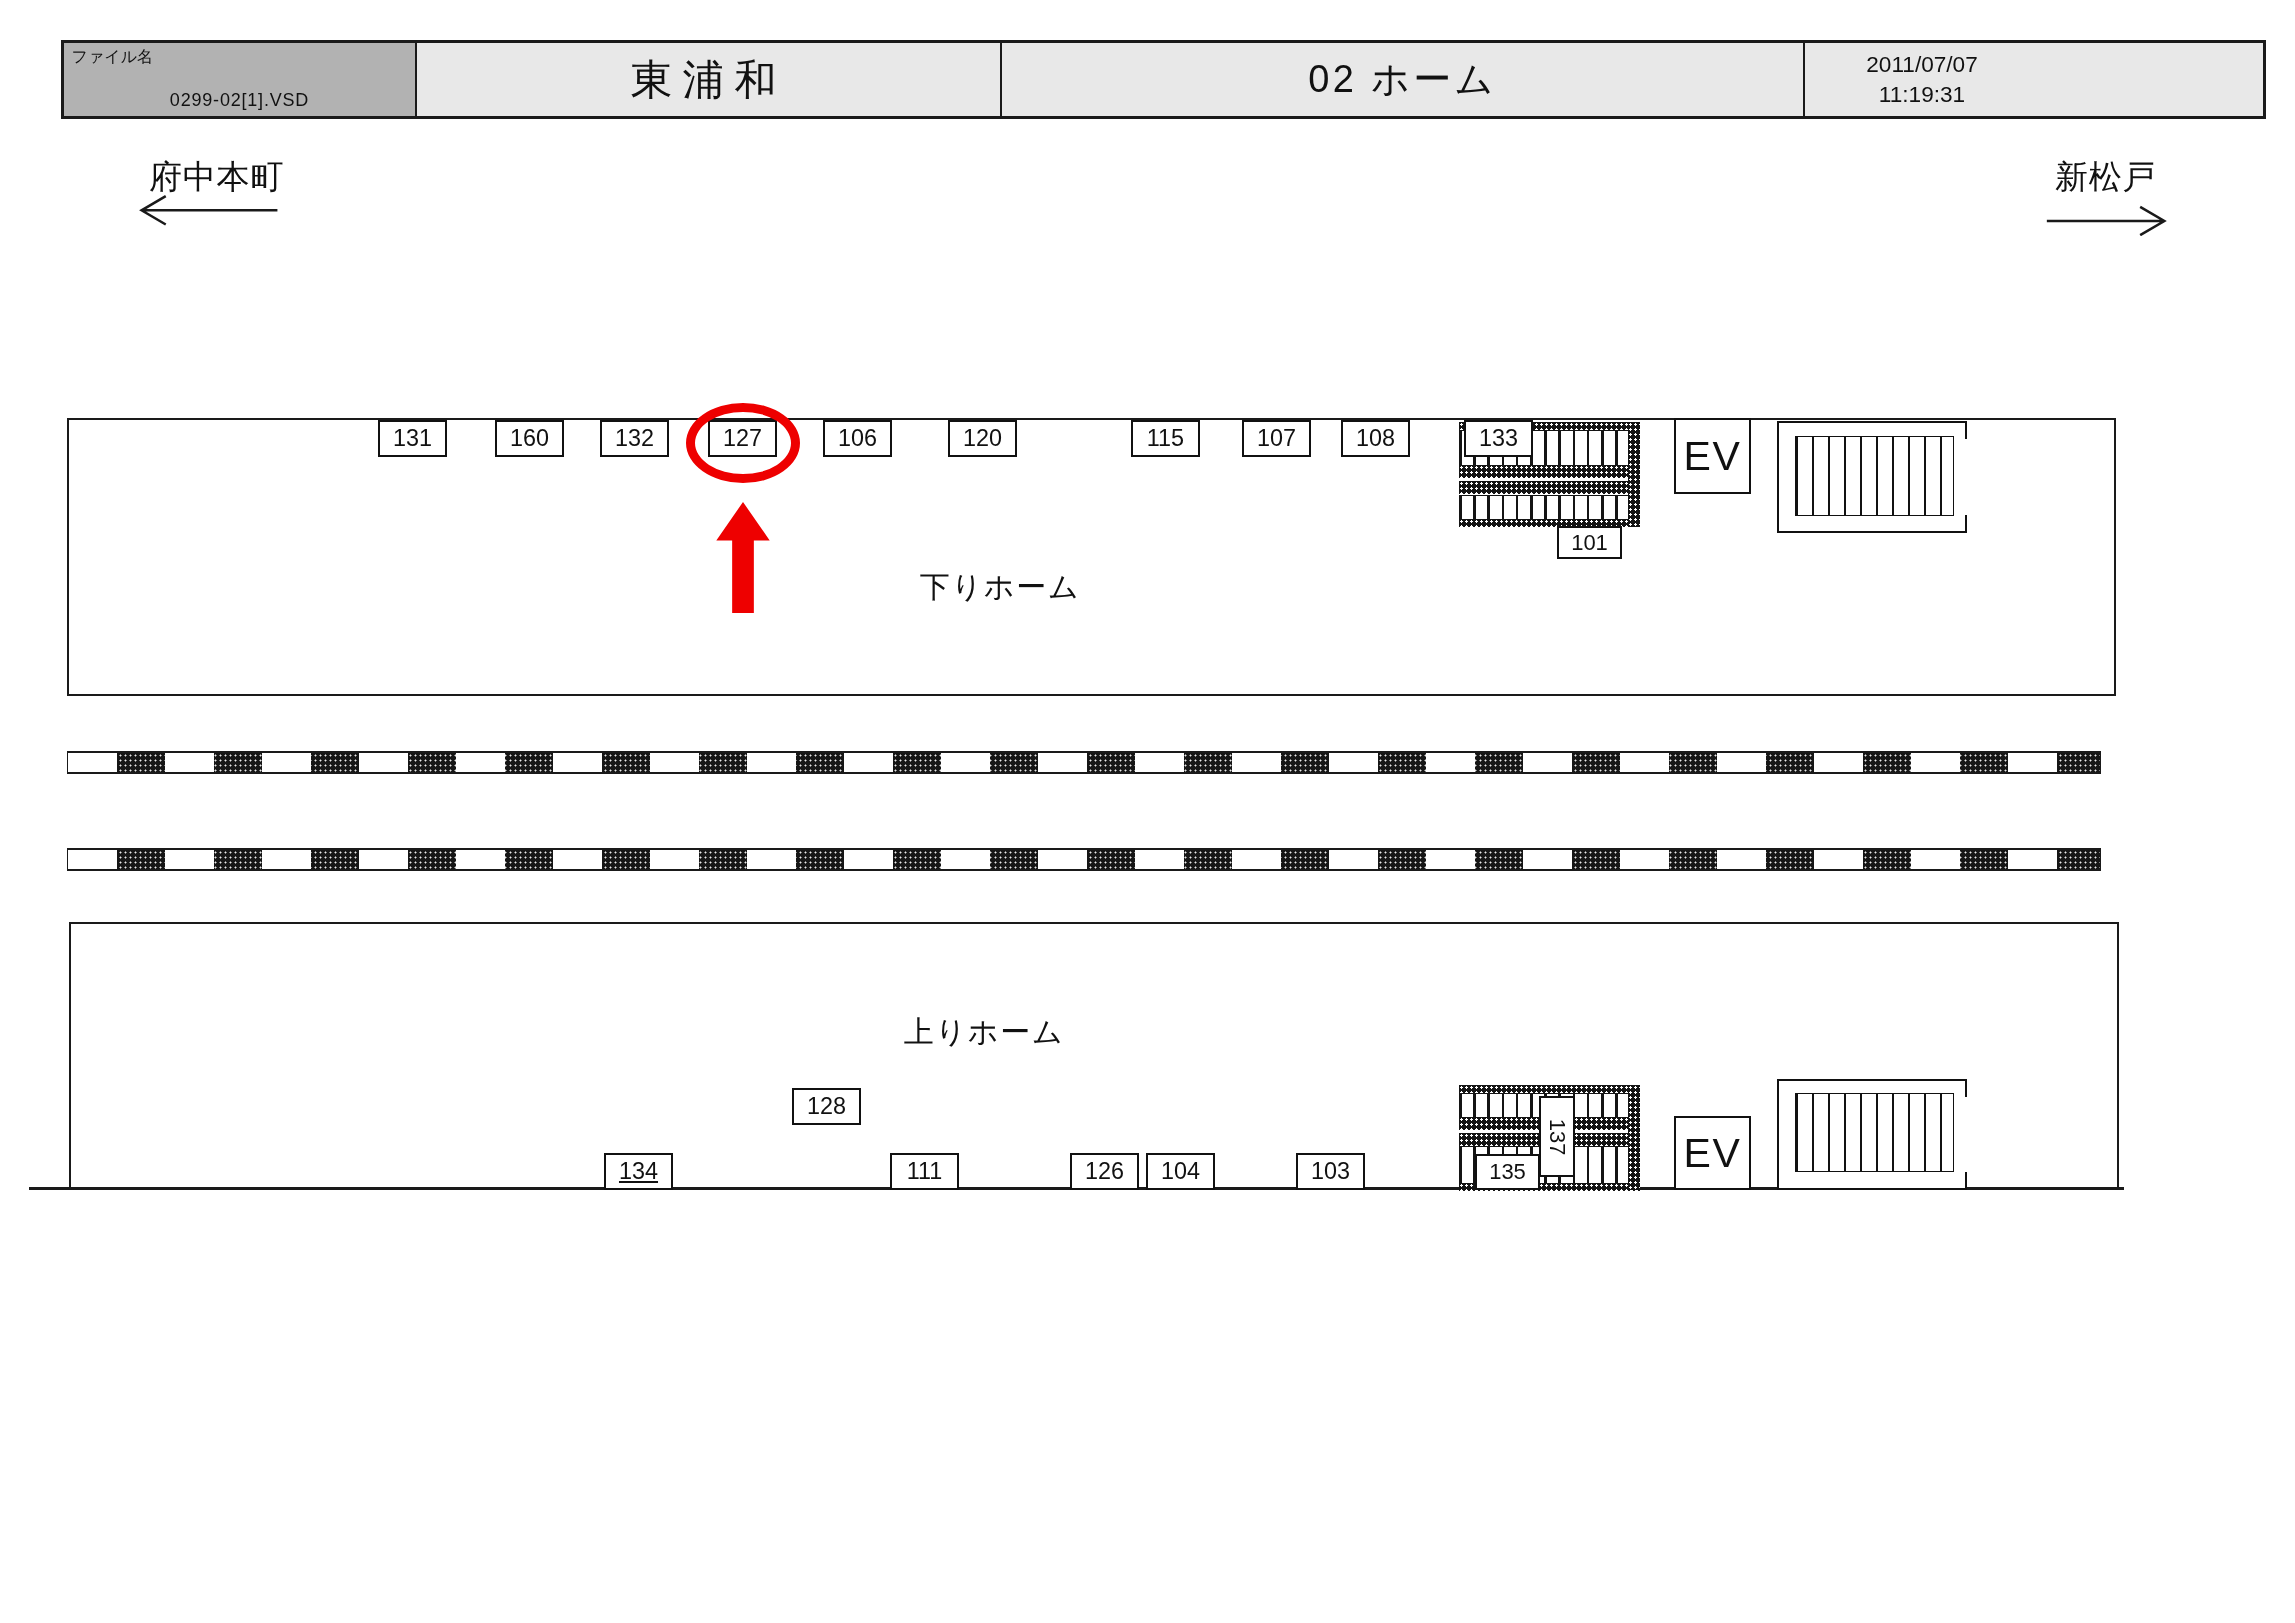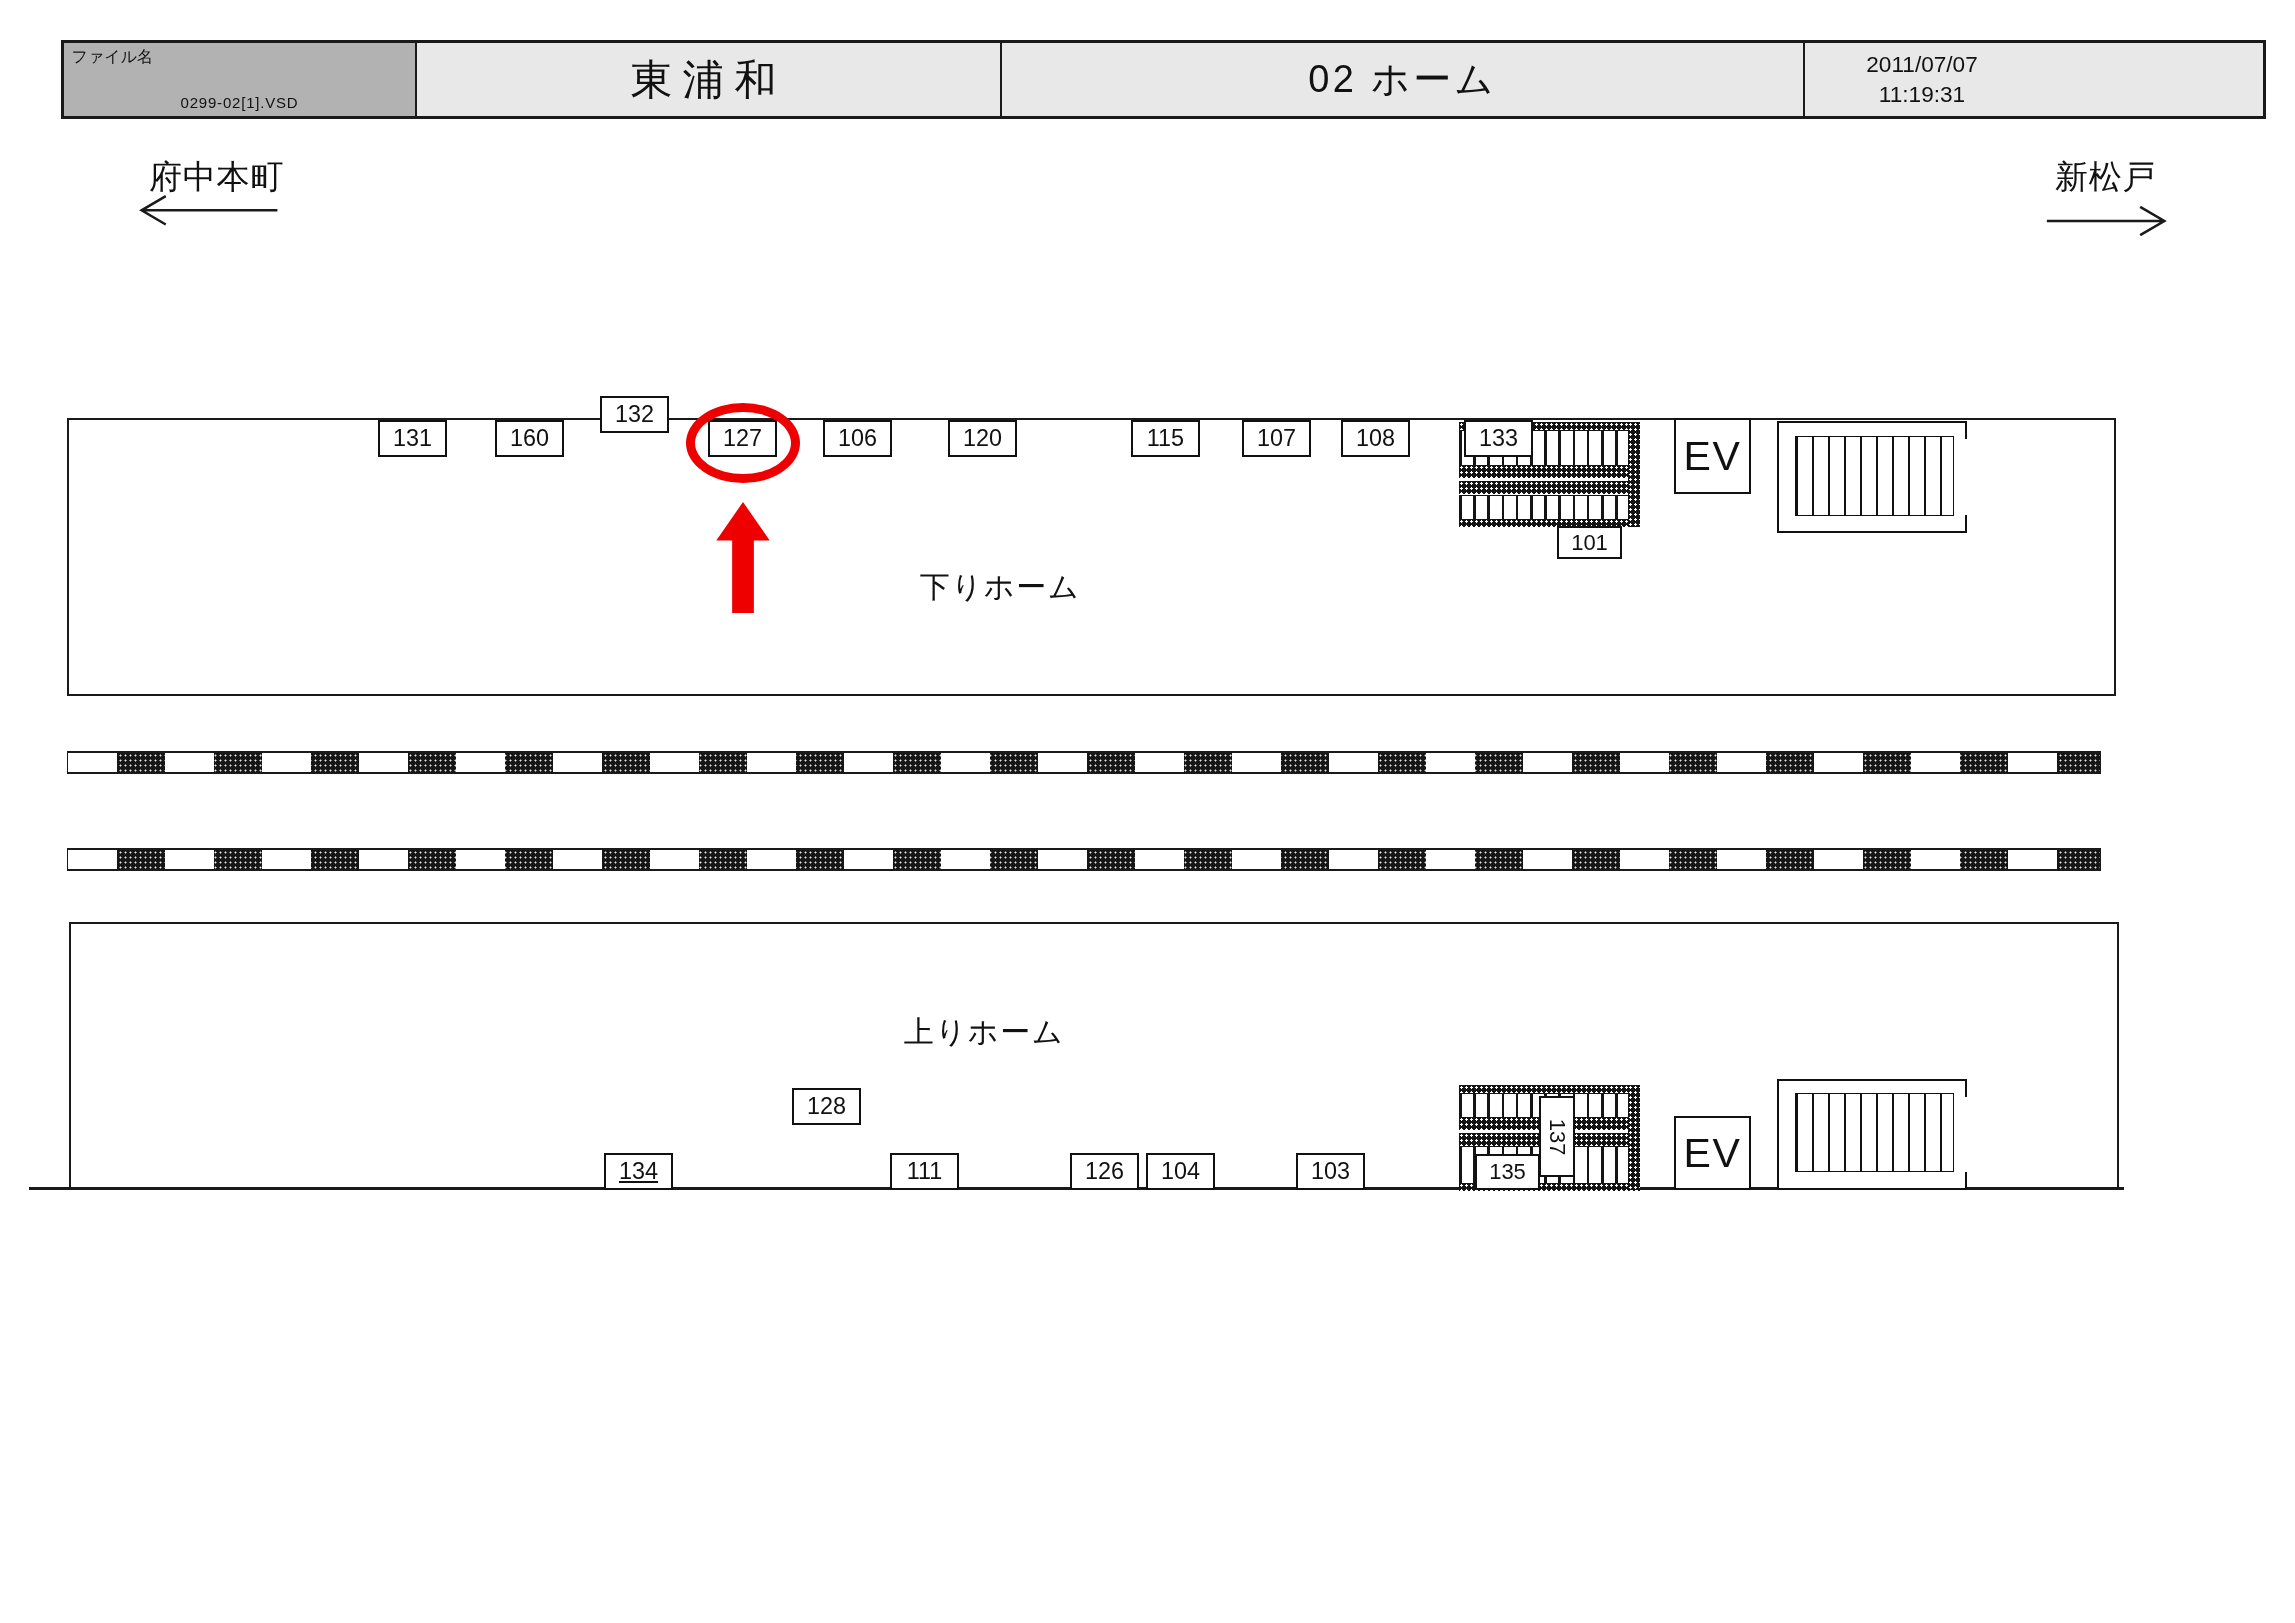--- a/index.html
+++ b/index.html
@@ -11,21 +11,21 @@
 
   
   .header { position:absolute; left:61px; top:40px; width:2205px; height:79px;
             border:3.3px solid #1a1a1a; display:flex; background:#e8e8e8; }
   .hcell { border-right:2.5px solid #1a1a1a; height:100%; position:relative;
            display:flex; align-items:center; justify-content:center; }
   .hcell:last-child { border-right:none; }
   .hcell-file { width:353px; background:#b2b2b2; flex-direction:column;
                 justify-content:flex-end; padding-bottom:5px; }
   .file-label { position:absolute; top:4.2px; left:7.5px; font-size:16px; }
-  .file-name  { font-size:15px; letter-spacing:0.8px; }
+  .file-name  { font-size:18px; letter-spacing:0.8px; }
   .hcell-station { width:585px; font-size:42px; letter-spacing:10px; }
   .hcell-code { width:230px; font-size:37px; letter-spacing:16.7px; padding-left:11.7px; }
   .hcell-title { width:803px; font-size:38px; letter-spacing:3.3px; }
   .hcell-datetime { width:234px; flex-direction:column; font-size:22.6px; line-height:30px; }
 
   
   .dir { position:absolute; font-size:33px; letter-spacing:0.8px; }
   .dir-arrow { position:absolute; }
   .dir-arrow path { stroke:#1a1a1a; stroke-width:3; fill:none; }
 
@@ -163,21 +163,21 @@
 
   <div class="ev" style="top:1116px; height:74px;">EV</div>
   <div class="staircase staircase-up" style="top:1079px; height:111px;">
     <div class="st-treads"></div>
     <div class="cap cap-top"></div>
     <div class="cap cap-bottom"></div>
   </div>
 
 <div class="sign" style="left: 378px; top: 420px;">131</div>
     <div class="sign" style="left: 495px; top: 420px;">160</div>
-    <div class="sign" style="left: 600px; top: 396px;">132</div>
+    <div class="sign" style="left: 600px; top: 420px;">132</div>
     <div class="sign" style="left: 708px; top: 420px;">127</div>
     <div class="sign" style="left: 823px; top: 420px;">106</div>
     <div class="sign" style="left: 948px; top: 420px;">120</div>
     <div class="sign" style="left: 1131px; top: 420px;">115</div>
     <div class="sign" style="left: 1242px; top: 420px;">107</div>
     <div class="sign" style="left: 1341px; top: 420px;">108</div>
     <div class="sign" style="left: 1464px; top: 420px;">133</div>
     <div class="sign" style="left: 604px; top: 1153px; text-decoration: underline;">134</div>
     <div class="sign" style="left: 792px; top: 1088px;">128</div>
     <div class="sign" style="left: 890px; top: 1153px;">111</div>

